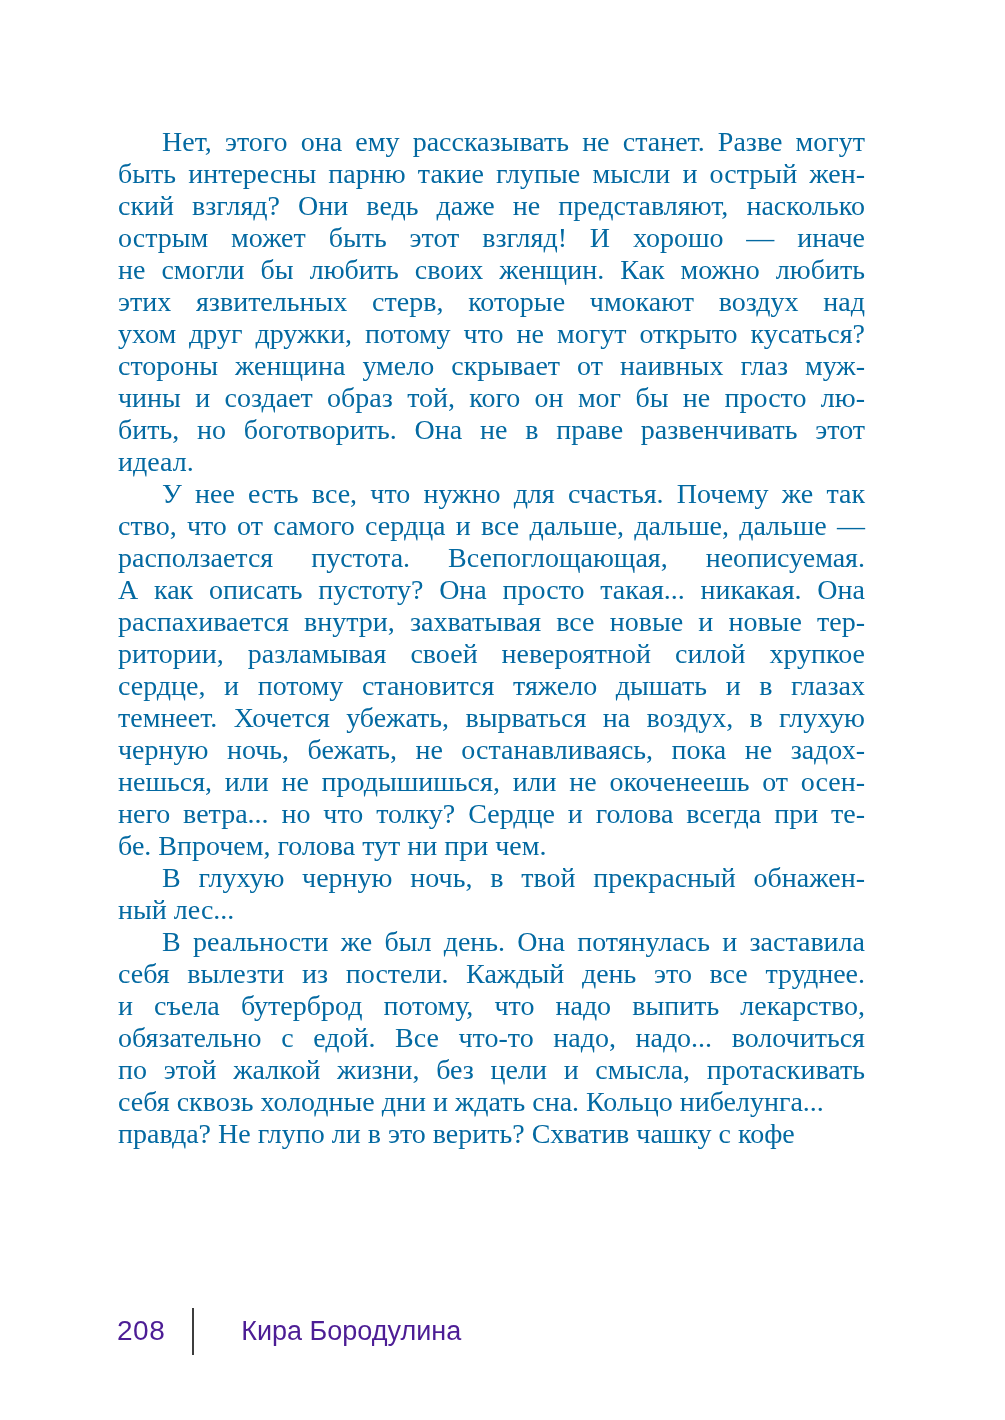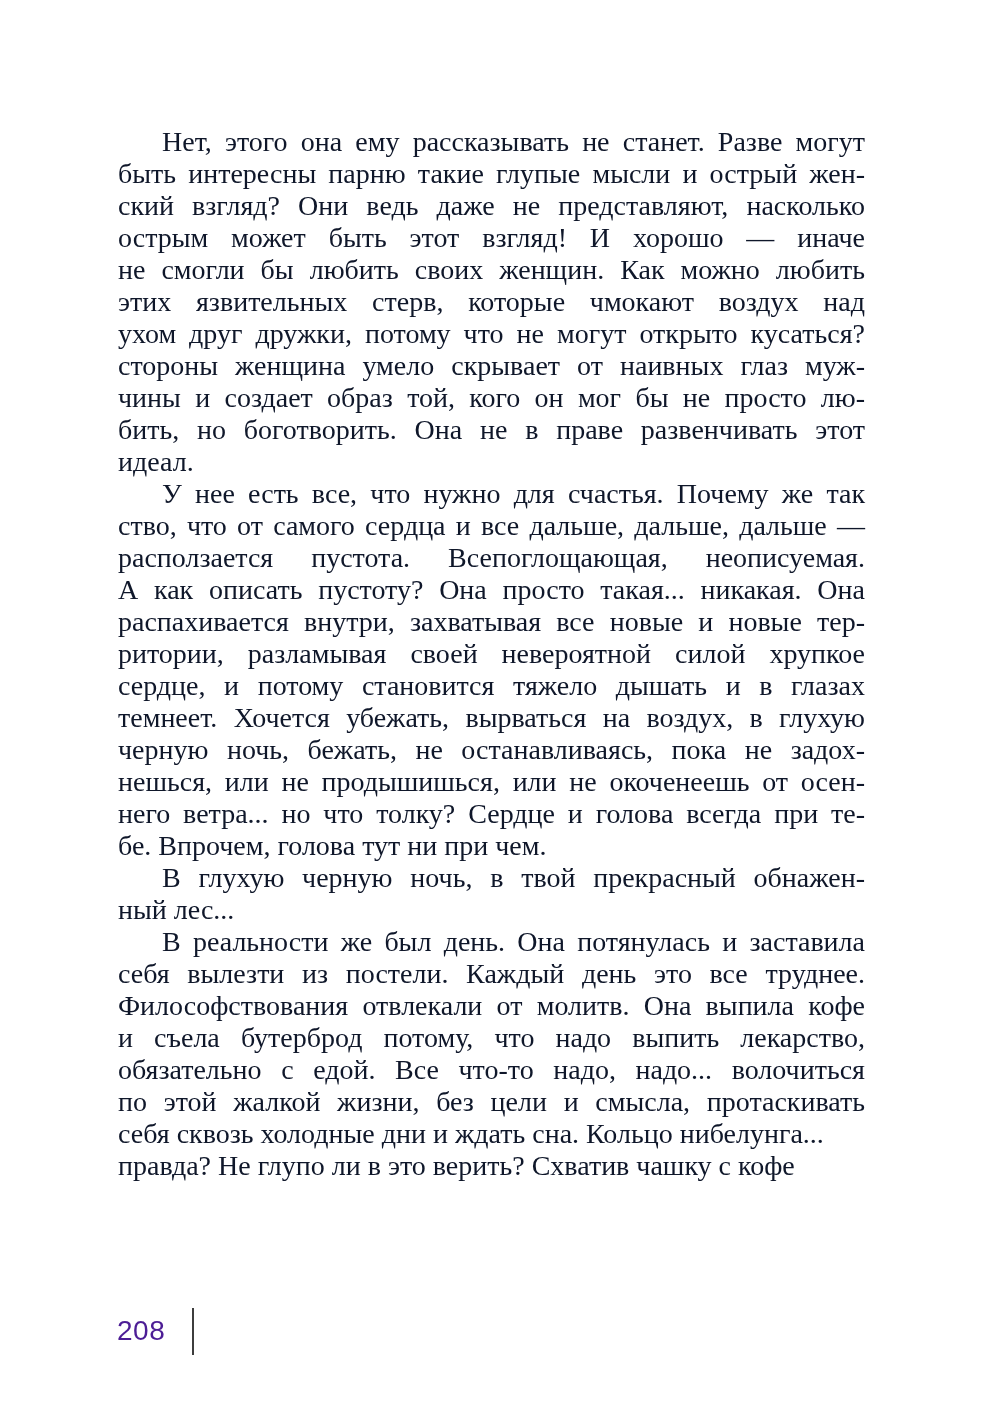--- a/index.html
+++ b/index.html
@@ -45,21 +45,21 @@
     height: 47px;
     margin-left: 27px;
     margin-right: 47px;
   }
   .author { font-size: 27px; }
 </style>
 </head>
 <body>
 
 <div class="page" style="background: rgb(255, 255, 255);">
-  <div class="text-block" id="text-block" style="color: #0f172a;">
+  <div class="text-block" id="text-block" style="color: #0369a1;">
       <div class="line justified first">Нет, этого она ему рассказывать не станет. Разве могут</div>
       <div class="line justified">быть интересны парню такие глупые мысли и острый жен-</div>
       <div class="line justified">ский взгляд? Они ведь даже не представляют, насколько</div>
       <div class="line justified">острым может быть этот взгляд! И хорошо — иначе</div>
       <div class="line justified">не смогли бы любить своих женщин. Как можно любить</div>
       <div class="line justified">этих язвительных стерв, которые чмокают воздух над</div>
       <div class="line justified">ухом друг дружки, потому что не могут открыто кусаться?</div>
       <div class="line justified">стороны женщина умело скрывает от наивных глаз муж-</div>
       <div class="line justified">чины и создает образ той, кого он мог бы не просто лю-</div>
       <div class="line justified">бить, но боготворить. Она не в праве развенчивать этот</div>
@@ -73,24 +73,24 @@
       <div class="line justified">сердце, и потому становится тяжело дышать и в глазах</div>
       <div class="line justified">темнеет. Хочется убежать, вырваться на воздух, в глухую</div>
       <div class="line justified">черную ночь, бежать, не останавливаясь, пока не задох-</div>
       <div class="line justified">нешься, или не продышишься, или не окоченеешь от осен-</div>
       <div class="line justified">него ветра... но что толку? Сердце и голова всегда при те-</div>
       <div class="line justified last">бе. Впрочем, голова тут ни при чем.</div>
       <div class="line justified first">В глухую черную ночь, в твой прекрасный обнажен-</div>
       <div class="line justified last">ный лес...</div>
       <div class="line justified first">В реальности же был день. Она потянулась и заставила</div>
       <div class="line justified">себя вылезти из постели. Каждый день это все труднее.</div>
-      <div class="line justified">Философствования отвлекали от молитв. Она выпила кофе</div>
       <div class="line justified">и съела бутерброд потому, что надо выпить лекарство,</div>
       <div class="line justified">обязательно с едой. Все что-то надо, надо... волочиться</div>
       <div class="line justified">по этой жалкой жизни, без цели и смысла, протаскивать</div>
       <div class="line justified last">себя сквозь холодные дни и ждать сна. Кольцо нибелунга...</div>
       <div class="line justified last">правда? Не глупо ли в это верить? Схватив чашку с кофе</div>
     </div>
   <div class="footer">
     <span class="pagenum">208</span>
     <span class="rule" id="footer-rule" style="background: rgb(61, 61, 61);"></span>
+    <span class="author">Кира Бородулина</span>
   </div>
 </div>
 
 </body></html>

